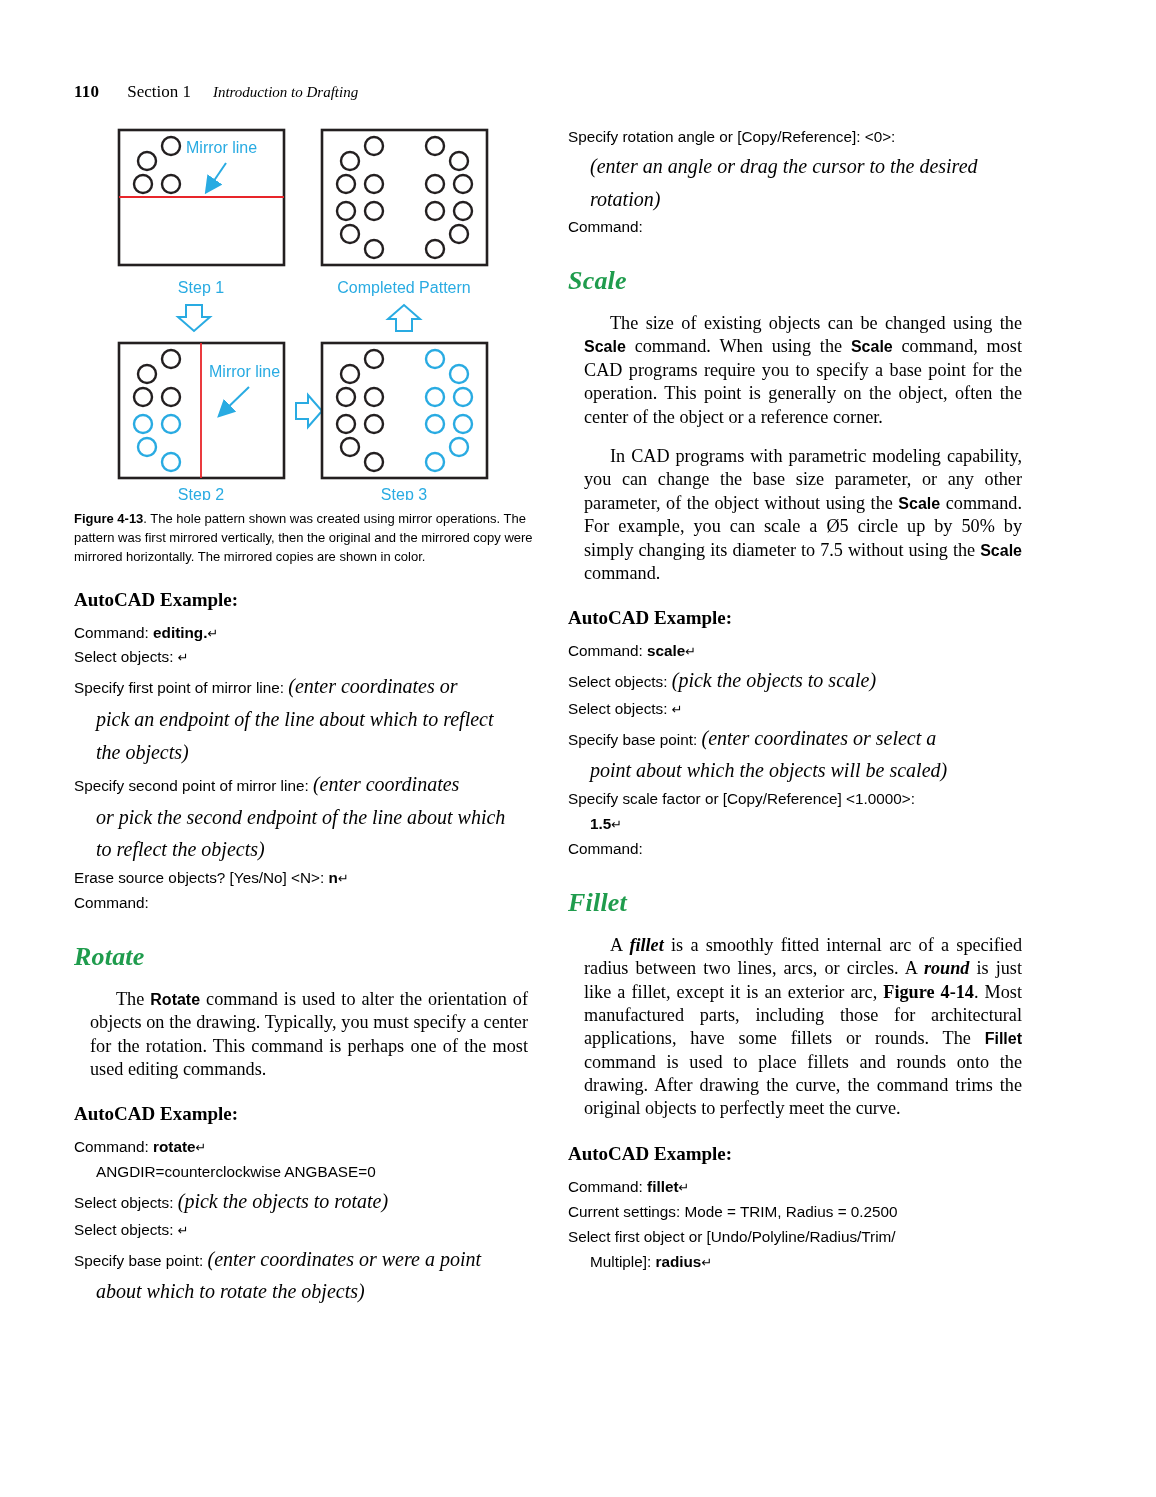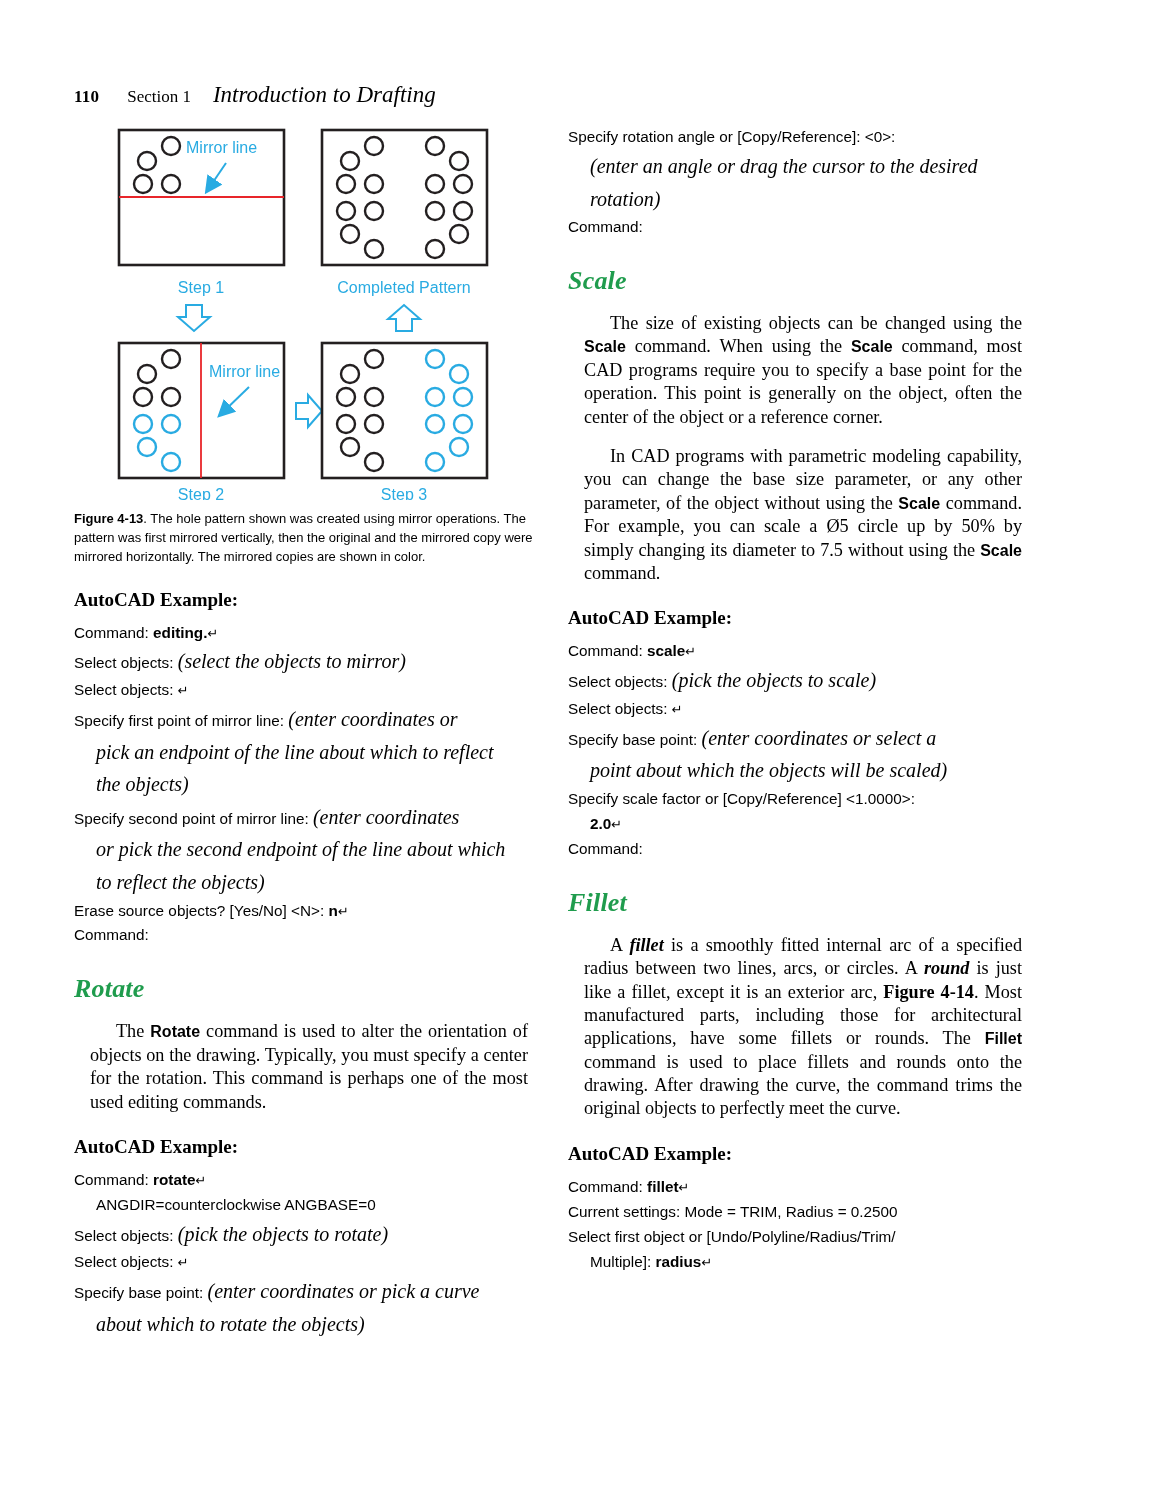--- a/index.html
+++ b/index.html
@@ -31,21 +31,21 @@
     font-style: normal;
     margin-right: 28px;
     letter-spacing: .2px;
   }
   .runhead .sec {
     font-size: 17px;
     margin-right: 22px;
   }
   .runhead .sectitle {
     font-style: italic;
-    font-size: 23px;
+    font-size: 15px;
   }
 
   
   .col {
     position: absolute;
     top: 125px;
     width: 470px;
   }
   .col-left  { left: 74px; }
   .col-right { left: 568px; }
@@ -231,21 +231,20 @@
     </svg>
   </div>
 
   <div class="caption">
     <b>Figure 4-13</b><span>. The hole pattern shown was created using mirror operations. The pattern was first mirrored vertically, then the original and the mirrored copy were mirrored horizontally. The mirrored copies are shown in color.</span>
   </div>
 
   <div class="h-example">AutoCAD Example:</div>
   <div class="cmdblock" id="mirror-block">
       <div class="cmdline"><span>Command: </span><b>editing.</b><span class="ret">↵</span></div>
-      <div class="cmdline"><span>Select objects: </span><i>(select the objects to mirror)</i></div>
       <div class="cmdline"><span>Select objects: </span><span class="ret">↵</span></div>
       <div class="cmdline"><span>Specify first point of mirror line: </span><i>(enter coordinates or</i></div>
       <div class="cmdline cont"><i>pick an endpoint of the line about which to reflect</i></div>
       <div class="cmdline cont"><i>the objects)</i></div>
       <div class="cmdline"><span>Specify second point of mirror line: </span><i>(enter coordinates</i></div>
       <div class="cmdline cont"><i>or pick the second endpoint of the line about which</i></div>
       <div class="cmdline cont"><i>to reflect the objects)</i></div>
       <div class="cmdline"><span>Erase source objects? [Yes/No] &lt;N&gt;: </span><b>n</b><span class="ret">↵</span></div>
       <div class="cmdline"><span>Command:</span></div>
     </div>
@@ -254,21 +253,21 @@
   <p class="body">
     <span>The </span><b>Rotate</b><span> command is used to alter the orientation of objects on the drawing. Typically, you must specify a center for the rotation. This command is perhaps one of the most used editing commands.</span>
   </p>
 
   <div class="h-example">AutoCAD Example:</div>
   <div class="cmdblock" id="rotate-block">
       <div class="cmdline"><span>Command: </span><b>rotate</b><span class="ret">↵</span></div>
       <div class="cmdline cont"><span>ANGDIR=counterclockwise ANGBASE=0</span></div>
       <div class="cmdline"><span>Select objects: </span><i>(pick the objects to rotate)</i></div>
       <div class="cmdline"><span>Select objects: </span><span class="ret">↵</span></div>
-      <div class="cmdline"><span>Specify base point: </span><i>(enter coordinates or pick a curve</i></div>
+      <div class="cmdline"><span>Specify base point: </span><i>(enter coordinates or were a point</i></div>
       <div class="cmdline cont"><i>about which to rotate the objects)</i></div>
     </div>
 </div>
 
 <div class="col col-right">
 
   <div class="cmdblock" id="rotcont-block">
       <div class="cmdline"><span>Specify rotation angle or [Copy/Reference]: &lt;0&gt;:</span></div>
       <div class="cmdline cont"><i>(enter an angle or drag the cursor to the desired</i></div>
       <div class="cmdline cont"><i>rotation)</i></div>
@@ -286,21 +285,21 @@
   </p>
 
   <div class="h-example">AutoCAD Example:</div>
   <div class="cmdblock" id="scale-block">
       <div class="cmdline"><span>Command: </span><b>scale</b><span class="ret">↵</span></div>
       <div class="cmdline"><span>Select objects: </span><i>(pick the objects to scale)</i></div>
       <div class="cmdline"><span>Select objects: </span><span class="ret">↵</span></div>
       <div class="cmdline"><span>Specify base point: </span><i>(enter coordinates or select a</i></div>
       <div class="cmdline cont"><i>point about which the objects will be scaled)</i></div>
       <div class="cmdline"><span>Specify scale factor or [Copy/Reference] &lt;1.0000&gt;:</span></div>
-      <div class="cmdline cont"><b>2.0</b><span class="ret">↵</span></div>
+      <div class="cmdline cont"><b>1.5</b><span class="ret">↵</span></div>
       <div class="cmdline"><span>Command:</span></div>
     </div>
 
   <div class="h-green">Fillet</div>
 
   <p class="body">
     <span>A </span><i>fillet</i><span> is a smoothly fitted internal arc of a specified radius between two lines, arcs, or circles. A </span><i>round</i><span> is just like a fillet, except it is an exterior arc, </span><span class="figref">Figure 4-14</span><span>. Most manufactured parts, including those for architectural applications, have some fillets or rounds. The </span><b>Fillet</b><span> command is used to place fillets and rounds onto the drawing. After drawing the curve, the command trims the original objects to perfectly meet the curve.</span>
   </p>
 
   <div class="h-example">AutoCAD Example:</div>

